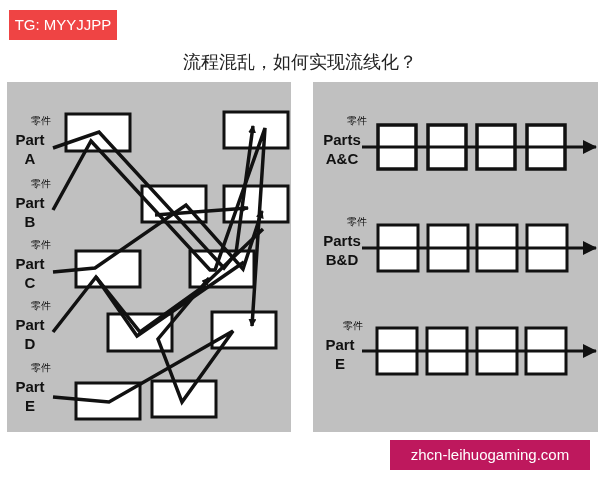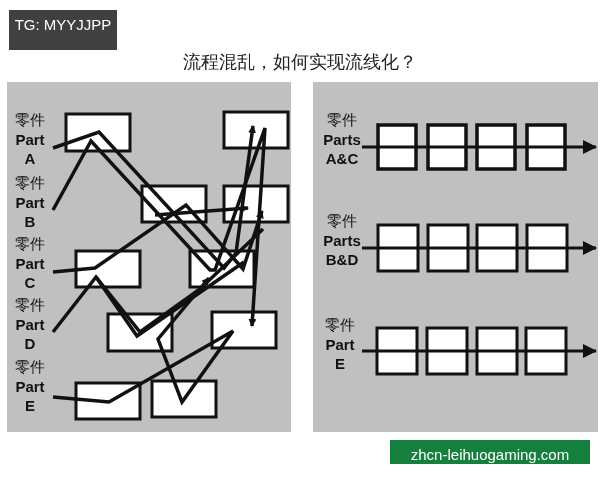--- a/index.html
+++ b/index.html
@@ -1,27 +1,27 @@
 <!DOCTYPE html>
 <html><head>
 <meta charset="utf-8">
 <style>
   html, body { margin:0; padding:0; }
   body { width:600px; height:480px; background:#ffffff; position:relative; overflow:hidden; font-family:"Liberation Sans","DejaVu Sans",sans-serif; }
-  .tag { position:absolute; left:9px; top:10px; width:108px; height:40px; background:#404040; color:#fff; font-size:15px; line-height:30px; text-align:center; }
+  .tag { position:absolute; left:9px; top:10px; width:108px; height:30px; background:#ef4444; color:#fff; font-size:15px; line-height:30px; text-align:center; }
   .title { position:absolute; left:0; width:600px; top:50px; text-align:center; font-size:18px; color:#222; font-family:Liberation Sans, sans-serif; }
   .panel { position:absolute; top:82px; height:350px; background:#c0c0c0; }
   .panel-left { left:7px; width:284px; }
   .panel-right { left:313px; width:285px; }
   .panel-title { position:absolute; top:4px; left:0; right:0; text-align:center; font-weight:bold; font-size:17px; color:#111; }
   .label { position:absolute; text-align:center; font-weight:bold; font-size:15px; line-height:19px; color:#111; }
-  .label .cn { font-weight:normal; font-family:"DejaVu Sans",sans-serif; font-size:15px; display:block; }
+  .label .cn { font-weight:normal; font-family:"DejaVu Sans",sans-serif; font-size:10px; display:block;text-align:right; }
   .label span { display:block; }
   svg { position:absolute; left:0; top:0; }
-  .watermark { position:absolute; left:390px; top:440px; width:200px; height:24px; background:#15803d; color:#fff; font-size:15px; line-height:30px; text-align:center; }
+  .watermark { position:absolute; left:390px; top:440px; width:200px; height:30px; background:#be185d; color:#fff; font-size:15px; line-height:30px; text-align:center; }
 </style>
 </head>
 <body>
 
 <div class="tag">TG: MYYJJPP</div>
 <div class="title">流程混乱，如何实现流线化？</div>
 
 <div class="panel panel-left">
 
   <div class="label" style="left:2px;top:29px;width:42px;">

